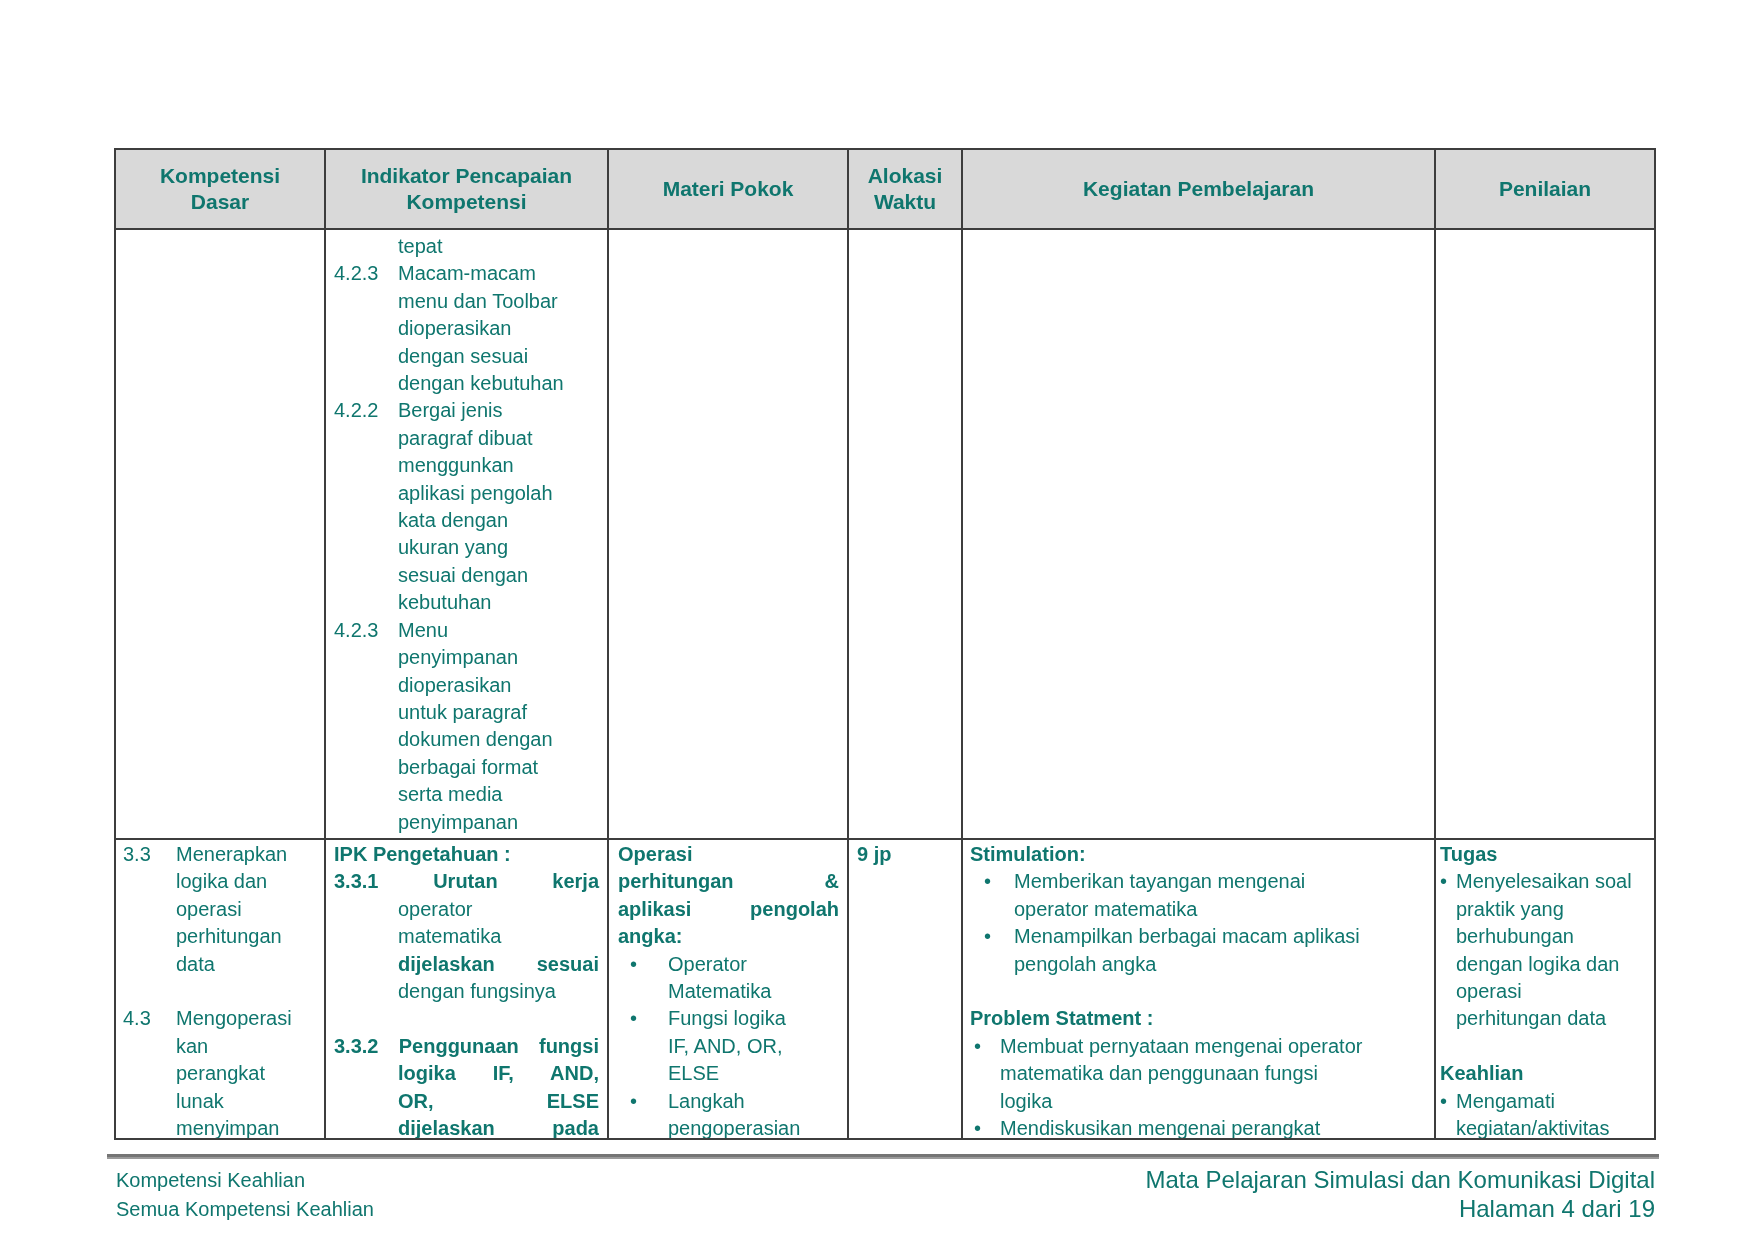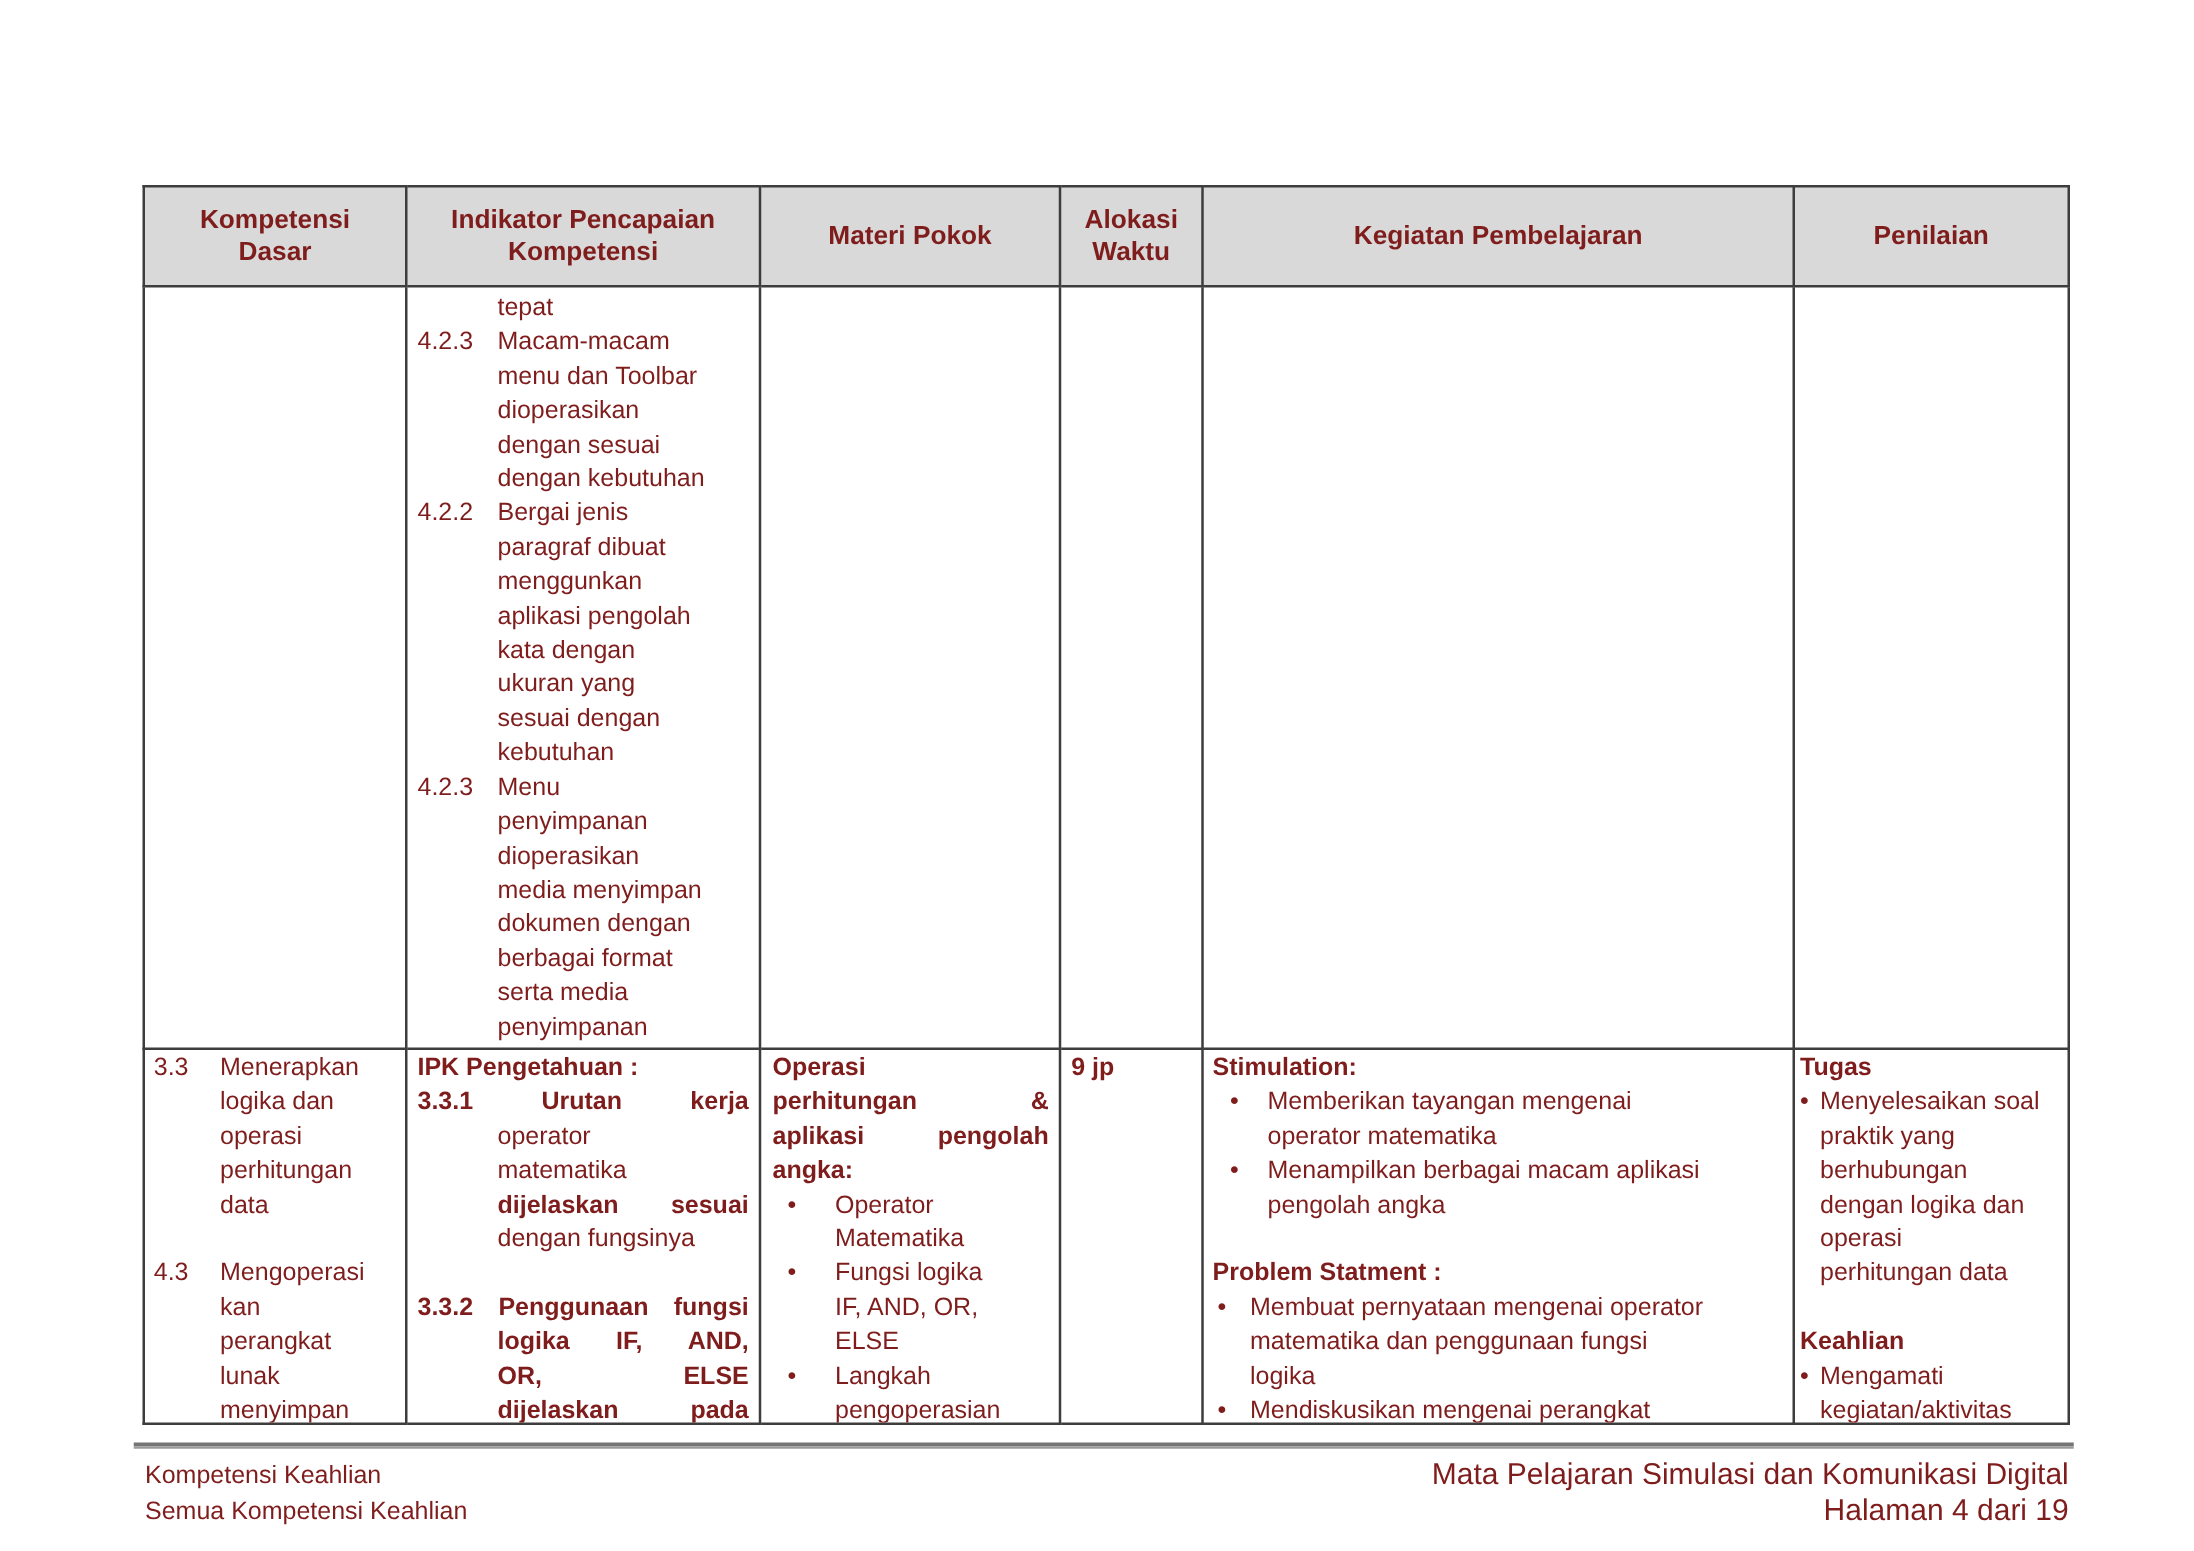--- a/index.html
+++ b/index.html
@@ -1,21 +1,21 @@
 <!DOCTYPE html>
 <html><head>
 <meta charset="utf-8">
 <style>
   * { margin:0; padding:0; box-sizing:border-box; }
   html,body { background:#ffffff; }
   .page {
     position:relative; width:1755px; height:1241px;
     background:#ffffff; overflow:hidden;
     font-family:"Liberation Sans","DejaVu Sans",sans-serif;
-    color:#7f1d1d;
+    color:#0f766e;
   }
   table.silabus {
     position:absolute; left:114px; top:148px; width:1540px;
     border-collapse:collapse; table-layout:fixed;
   }
   table.silabus th, table.silabus td {
     border:2px solid #3d3d3d; vertical-align:top;
   }
   table.silabus th {
     background:#d9d9d9; font-weight:bold; font-size:21px; line-height:26px;
@@ -99,21 +99,21 @@
               <div class="ln cont">paragraf dibuat</div>
               <div class="ln cont">menggunkan</div>
               <div class="ln cont">aplikasi pengolah</div>
               <div class="ln cont">kata dengan</div>
               <div class="ln cont">ukuran yang</div>
               <div class="ln cont">sesuai dengan</div>
               <div class="ln cont">kebutuhan</div>
               <div class="ln"><span class="num">4.2.3</span>Menu</div>
               <div class="ln cont">penyimpanan</div>
               <div class="ln cont">dioperasikan</div>
-              <div class="ln cont">media menyimpan</div>
+              <div class="ln cont">untuk paragraf</div>
               <div class="ln cont">dokumen dengan</div>
               <div class="ln cont">berbagai format</div>
               <div class="ln cont">serta media</div>
               <div class="ln cont">penyimpanan</div>
             </div>
           </td>
         <td class="c3">
             <div class="cw cw1"></div>
           </td>
         <td class="c4">

